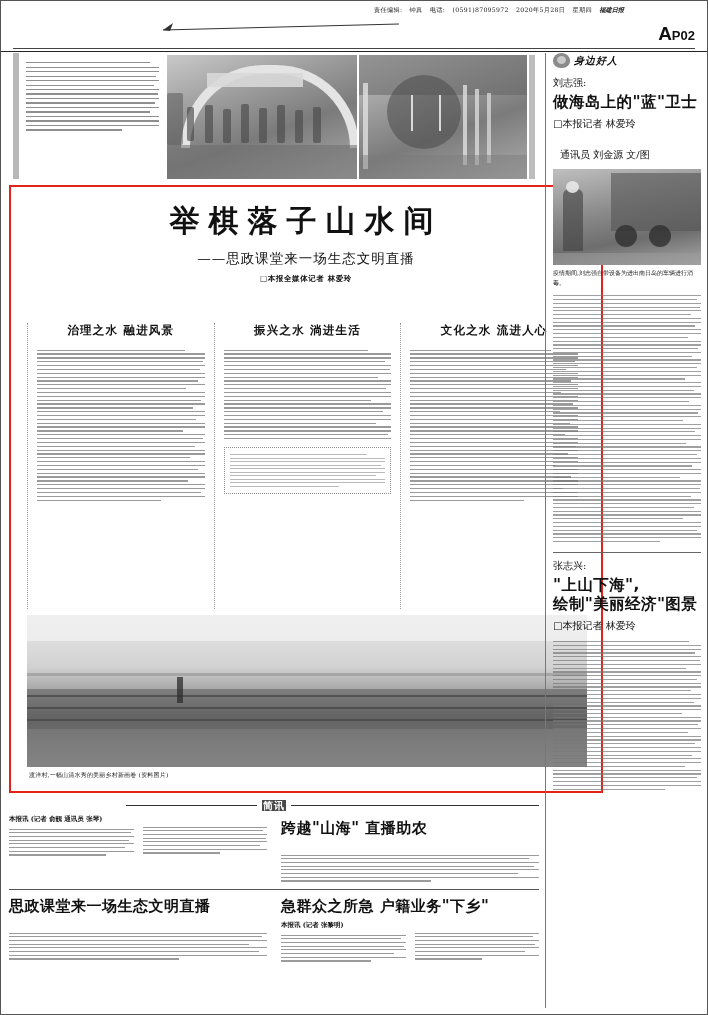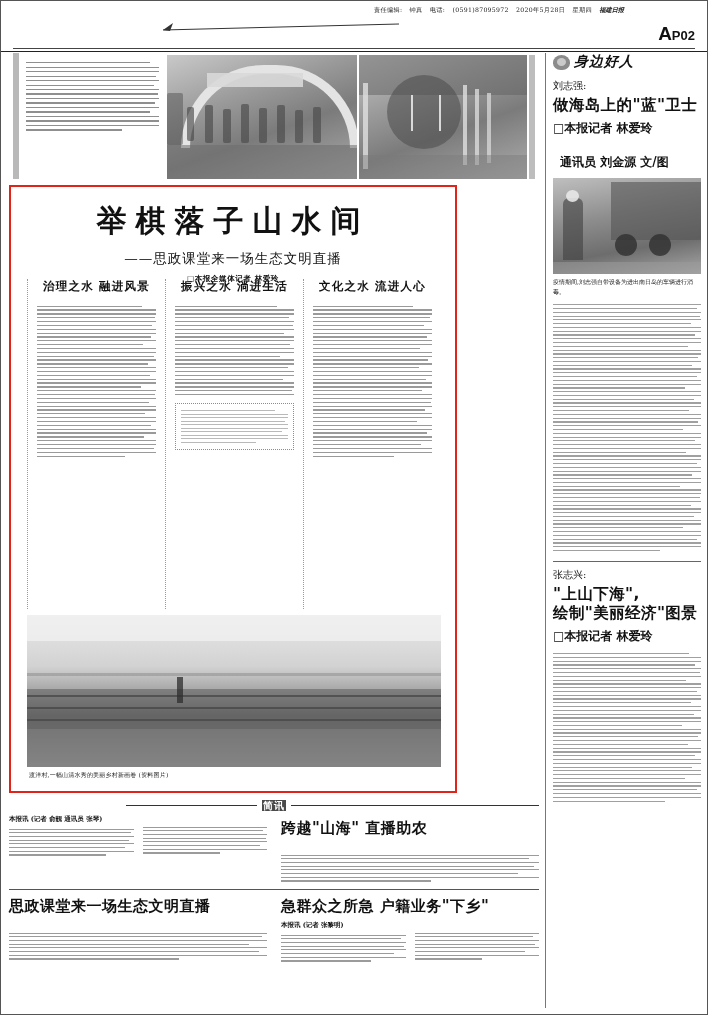--- a/index.html
+++ b/index.html
@@ -30,29 +30,29 @@
   .lead-box .fakeline{height:1.4px;background:#6a6a6a;margin:3.1px 0;opacity:.75;}
   .photo{background:linear-gradient(160deg,#c9c9c9 0%,#9a9a9a 35%,#7b7b7b 60%,#adadad 100%);position:relative;overflow:hidden;}
   .photo .sil{position:absolute;background:#4a4a4a;opacity:.65;border-radius:2px;}
   .photo .arch{position:absolute;border:9px solid #e4e4e4;border-bottom:none;border-radius:120px 120px 0 0;}
   .photo .band{position:absolute;background:#6b6b6b;opacity:.45;}
   .photo-a{position:absolute;left:154px;top:2px;width:190px;height:124px;}
   .photo-b{position:absolute;left:346px;top:2px;width:168px;height:124px;}
   .topband-edge{position:absolute;left:516px;top:2px;width:6px;height:124px;background:#bdbdbd;}
 
   
-  .feature{position:absolute;left:8px;top:184px;width:448px;height:608px;border:2.6px solid #e2231a;box-sizing:border-box;background:#fff;}
+  .feature{position:absolute;left:8px;top:184px;width:594px;height:608px;border:2.6px solid #e2231a;box-sizing:border-box;background:#fff;}
   .f-inner{position:absolute;left:4px;top:4px;right:4px;bottom:4px;}
   .f-head{text-align:center;padding-top:10px;}
   .f-title{font-size:30px;font-weight:bold;letter-spacing:9px;font-family:"DejaVu Serif","Liberation Serif",serif;color:#111;}
   .f-sub{font-size:13.5px;margin-top:8px;letter-spacing:1px;color:#111;}
   .f-by{font-size:7.5px;margin-top:6px;letter-spacing:.6px;color:#111;font-weight:bold;}
 
   .f-cols{position:absolute;left:12px;right:10px;top:88px;height:330px;display:flex;gap:0;}
-  .f-col{position:relative;flex:1;padding:0 9px;border-right:1px dotted #9a9a9a;box-sizing:border-box;}
+  .f-col{position:relative;flex:1;padding:0 9px;border-right:1px dotted #9a9a9a;box-sizing:border-box;margin-top:44px;}
   .f-col:last-child{border-right:none;}
   .f-col:first-child{border-left:1px dotted #9a9a9a;}
   .f-sec{font-size:11.5px;font-weight:bold;letter-spacing:1.2px;text-align:center;margin:0 0 9px;color:#111;
       font-family:"DejaVu Sans","Liberation Sans",sans-serif;}
   .f-body .fakeline{height:1.25px;background:#6f6f6f;margin:2.6px 0;opacity:.7;}
   .inset{border:1px dotted #8c8c8c;padding:4px 5px;margin-top:5px;}
   .inset .fakeline{margin:2.5px 0;}
 
   .f-photo{position:absolute;left:12px;right:10px;top:424px;height:152px;overflow:hidden;
       background:linear-gradient(180deg,#e9e9e9 0%,#d2d2d2 34%,#9f9f9f 52%,#6f6f6f 66%,#8c8c8c 100%);}
@@ -74,26 +74,26 @@
   .b-cols>div{flex:1;}
   .b-by{font-size:6.5px;font-weight:bold;margin-bottom:2px;}
   .b-cols .fakeline{height:1.2px;background:#757575;margin:2.5px 0;opacity:.72;}
   .b-sep{border-top:1px solid #555;margin:5px 0 0;}
 
   
   .side{position:absolute;left:544px;top:52px;width:156px;bottom:6px;border-left:1px solid #777;padding-left:7px;box-sizing:border-box;}
   .side-brand{display:flex;align-items:center;gap:4px;margin-bottom:8px;}
   .brand-badge{width:17px;height:15px;border-radius:50% 50% 45% 45%;background:#8b8b8b;position:relative;}
   .brand-badge:after{content:"";position:absolute;left:4px;top:3px;width:9px;height:8px;background:#fff;border-radius:50%;opacity:.55;}
-  .brand-text{font-size:14px;font-weight:bold;font-style:italic;letter-spacing:1px;
+  .brand-text{font-size:10px;font-weight:bold;font-style:italic;letter-spacing:1px;
       font-family:"DejaVu Sans","Liberation Sans",sans-serif;}
   .s-kicker{font-size:10px;margin:2px 0 3px;color:#111;}
   .s-title{font-size:15.5px;font-weight:bold;letter-spacing:.4px;line-height:1.25;color:#111;
       font-family:"DejaVu Sans","Liberation Sans",sans-serif;}
-  .s-by{font-size:12px;font-weight:bold;margin-top:4px;line-height:1.5;}
+  .s-by{font-size:10px;font-weight:normal;margin-top:4px;line-height:1.5;}
   .s-photo{height:96px;margin:7px 0 3px;position:relative;overflow:hidden;
       background:linear-gradient(170deg,#bfbfbf 0%,#8d8d8d 40%,#6d6d6d 70%,#a8a8a8 100%);}
   .s-photo .sil{position:absolute;background:#3f3f3f;opacity:.6;}
   .s-cap{font-size:6px;line-height:1.6;color:#222;margin-bottom:5px;}
   .side .fakeline{height:1.2px;background:#777;margin:2.6px 0;opacity:.7;}
   .s-divider{border-top:1px solid #666;margin:7px 0 6px;}
 </style>
 </head>
 <body>
 

